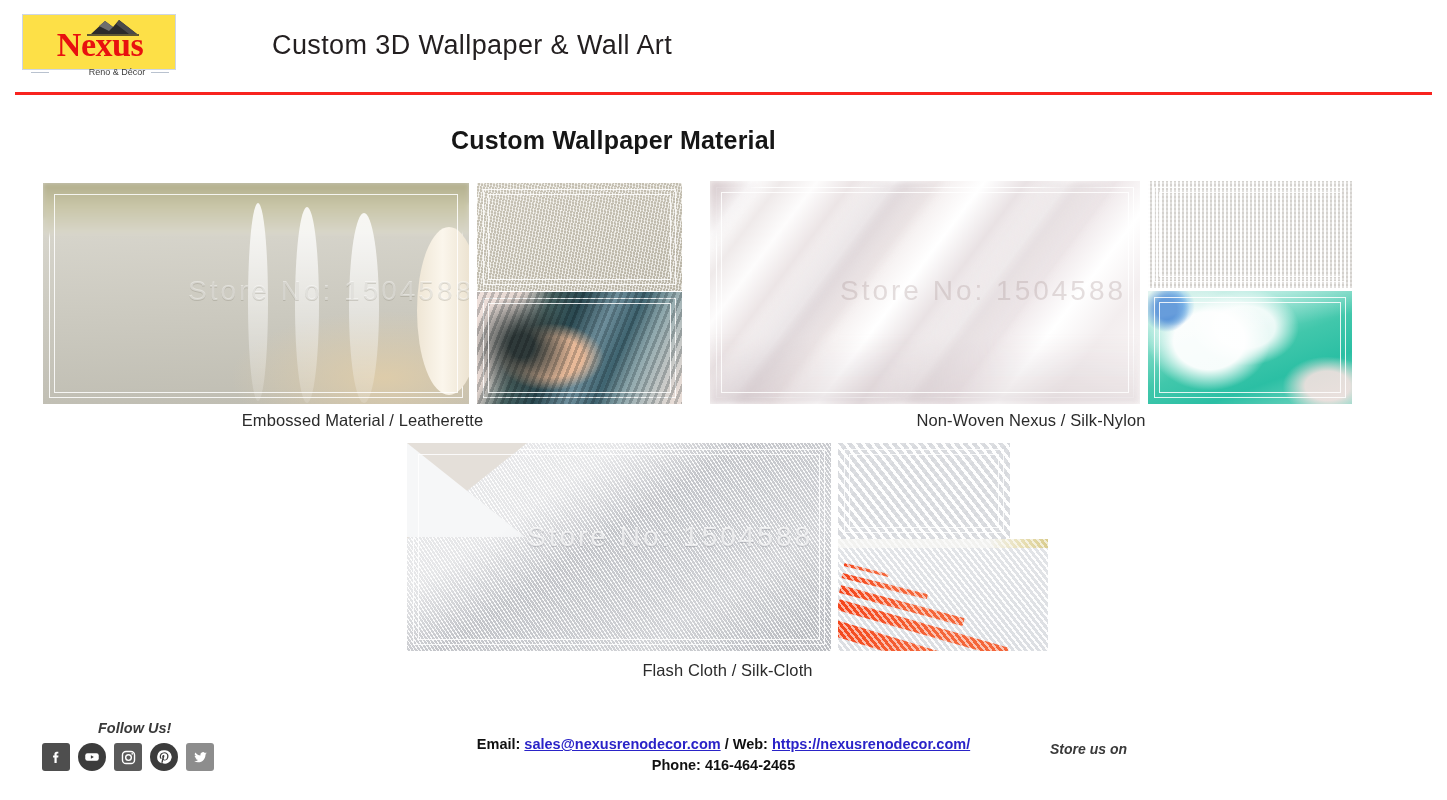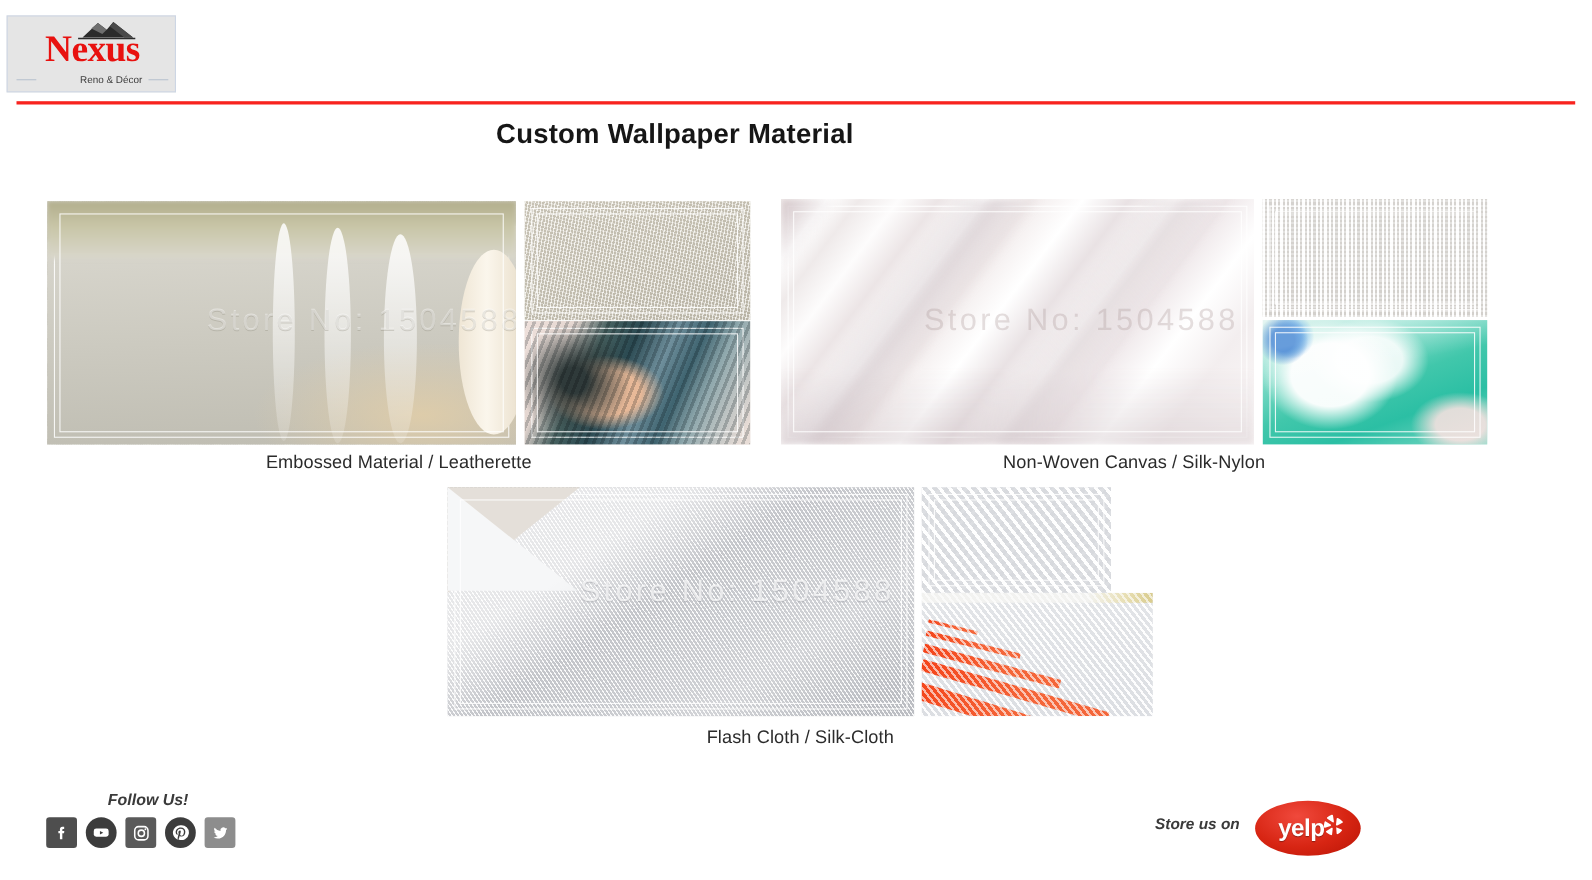--- a/index.html
+++ b/index.html
@@ -19,25 +19,25 @@
 
   
   #header {
     position: absolute;
     left: 0; top: 0;
     width: 1447px;
     height: 96px;
   }
   #logo-box {
     position: absolute;
-    left: 6px; top: 14px;
+    left: 22px; top: 14px;
     width: 154px;
-    height: 70px;
+    height: 56px;
     border: 1px solid #cdd6e4;
-    background: #e5e5e5;
+    background: #fde047;
     box-sizing: border-box;
   }
   #logo-mountain {
     position: absolute;
     left: 62px; top: 2px;
     width: 56px; height: 20px;
   }
   #logo-word {
     position: absolute;
     left: 0; top: 13px;
@@ -87,21 +87,21 @@
     left: 15px;
     top: 92px;
     width: 1417px;
     height: 3px;
     background: #f8231f;
   }
 
   
   #page-title {
     position: absolute;
-    left: 0; top: 108px;
+    left: 0; top: 126px;
     width: 1227px;
     text-align: center;
     font-size: 25px;
     font-weight: bold;
     letter-spacing: 0.2px;
     color: #161616;
   }
 
   .panel-caption {
     position: absolute;
@@ -377,20 +377,21 @@
       <path d="M2 18 L54 18" stroke="#2b2b2b" stroke-width="1.4" fill="none"></path>
     </svg>
     <div id="logo-word">Nexus</div>
     <div id="logo-sub-wrap">
       <span class="logo-rule"></span>
       <span id="logo-sub">Reno &amp; Décor</span>
       <span class="logo-rule"></span>
     </div>
   </div>
 
+  <div id="header-title">Custom 3D Wallpaper &amp; Wall Art</div>
   <div id="header-rule"></div>
 </div>
 
 <div id="page-title">Custom Wallpaper Material</div>
 
 <div class="imgblock frame" id="p1-main" style="left:43px; top:183px; width:426px; height:221px;">
   <div id="p1-top-strip"></div>
   <div class="roll-lip" style="left:374px; top:44px; width:64px; height:168px;"></div>
   <div class="roll-edge" style="left:306px; top:30px; width:30px; height:190px;"></div>
   <div class="roll-edge" style="left:252px; top:24px; width:24px; height:196px;"></div>
@@ -410,21 +411,21 @@
   <div id="p2-main-shade"></div>
   <div class="watermark" style="left:130px; top:94px; font-size:28px; color:rgba(170,150,150,0.30);">Store No: 1504588</div>
 </div>
 
 <div class="tile frame" id="p2-t1" style="left:1148px; top:181px; width:204px; height:107px;"></div>
 
 <div class="tile frame" id="p2-t2" style="left:1148px; top:291px; width:204px; height:113px;">
   <div id="p2-t2-sheen"></div>
 </div>
 
-<div class="panel-caption" style="left:710px; top:411px; width:642px;">Non-Woven Canvas / Silk-Nylon</div>
+<div class="panel-caption" style="left:710px; top:411px; width:642px;">Non-Woven Nexus / Silk-Nylon</div>
 
 <div class="imgblock frame" id="p3-main" style="left:407px; top:443px; width:424px; height:208px;">
   <div id="p3-corner"></div>
   <div id="p3-fold"></div>
   <div id="p3-diag-sheen"></div>
   <div class="watermark" style="left:120px; top:78px; font-size:28px; color:rgba(255,255,255,0.72); text-shadow:0 1px 1px rgba(150,152,158,0.55);">Store No: 1504588</div>
 </div>
 
 <div class="tile frame" id="p3-t1" style="left:838px; top:443px; width:172px; height:96px;"></div>
 
@@ -468,28 +469,29 @@
           <path d="M12 3a9 9 0 00-3.3 17.4c-.1-.8-.1-2 .1-2.9l1.1-4.6s-.3-.6-.3-1.4c0-1.3.8-2.3 1.7-2.3.8 0 1.2.6 1.2 1.4 0 .8-.5 2.1-.8 3.3-.2 1 .5 1.8 1.5 1.8 1.8 0 3.1-2.3 3.1-5 0-2.1-1.4-3.6-3.9-3.6-2.8 0-4.5 2.1-4.5 4.3 0 .8.2 1.4.6 1.8.2.2.2.3.1.5l-.2.7c0 .2-.2.3-.4.2-1.2-.5-1.7-1.8-1.7-3.3 0-2.5 2.1-5.5 6.2-5.5 3.3 0 5.5 2.4 5.5 5 0 3.4-1.9 5.9-4.7 5.9-.9 0-1.8-.5-2.1-1.1l-.6 2.3c-.2.8-.7 1.7-1 2.2A9 9 0 1012 3z"></path>
         </svg>
     </div>
     <div class="social tw">
       <svg width="17" height="17" viewBox="0 0 24 24" fill="#ffffff">
           <path d="M21 6.2c-.7.3-1.4.5-2.1.6a3.7 3.7 0 001.6-2c-.7.4-1.5.7-2.3.9a3.65 3.65 0 00-6.3 3.3A10.4 10.4 0 014.4 5a3.65 3.65 0 001.1 4.9c-.6 0-1.2-.2-1.7-.5 0 1.8 1.3 3.3 3 3.6-.6.2-1.1.2-1.7.1a3.66 3.66 0 003.4 2.5A7.3 7.3 0 013 17.2a10.3 10.3 0 005.6 1.6c6.7 0 10.4-5.6 10.4-10.4v-.5c.7-.5 1.3-1.1 1.8-1.8z"></path>
         </svg>
     </div>
   </div>
 
+  <div id="contact">
+    <div>
+      <span class="plain">Email:</span>
+      <a href="#">sales@nexusrenodecor.com</a>
+      <span class="plain">/</span>
+      <span class="plain">Web:</span>
+      <a href="#">https://nexusrenodecor.com/</a>
+    </div>
+    <div>
+      <span class="plain">Phone:</span>
+      <span class="plain">416-464-2465</span>
+    </div>
+  </div>
 
   <div id="findus">Store us on</div>
 
-  <div id="yelp">
-    <span id="yelp-word">yelp</span>
-    <svg id="yelp-burst" viewBox="0 0 24 24">
-      <g fill="#ffffff">
-        <path d="M11.6 2.4l1.1 7.2c.1.7-.7 1.2-1.3.8L6.2 6.9c-.5-.3-.5-1 0-1.4 1.4-1.2 3.1-2.1 4.3-2.6.5-.2 1 .1 1.1.5z"></path>
-        <path d="M21.3 9.6c.4.3.4 1-.1 1.3l-5.2 2.6c-.6.3-1.3-.2-1.2-.9l.6-5.8c.1-.6.7-.9 1.2-.6 1.7.9 3.4 2.2 4.7 3.4z"></path>
-        <path d="M14.9 15.3l5.3 2.2c.5.2.7.9.3 1.3-1.1 1.4-2.6 2.6-4 3.3-.5.3-1.1-.1-1.1-.7l-.4-5.3c0-.6.5-1 .9-.8z"></path>
-        <path d="M10.4 15.9c.6-.2 1.2.3 1.1.9l-.6 5.6c-.1.6-.6.9-1.1.7-1.8-.6-3.5-1.6-4.7-2.7-.4-.4-.3-1.1.2-1.3l5.1-3.2z"></path>
-        <path d="M9.5 12.7c.5.4.4 1.2-.2 1.4l-5.4 1.7c-.5.2-1.1-.2-1.1-.8-.1-1.7.2-3.6.6-5 .2-.5.8-.7 1.2-.4l4.9 3.1z"></path>
-      </g>
-    </svg>
-  </div>
 </div>
 
 </body></html>

